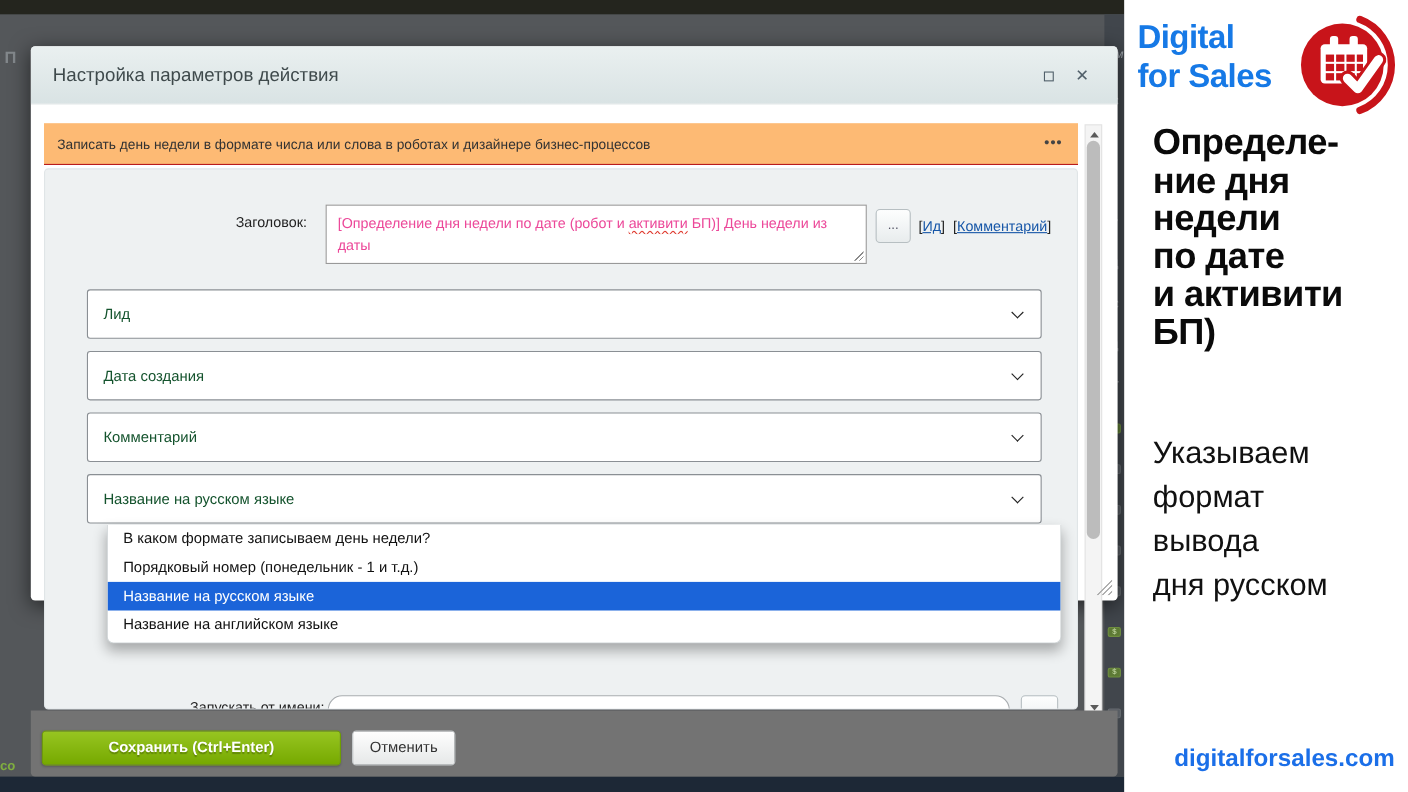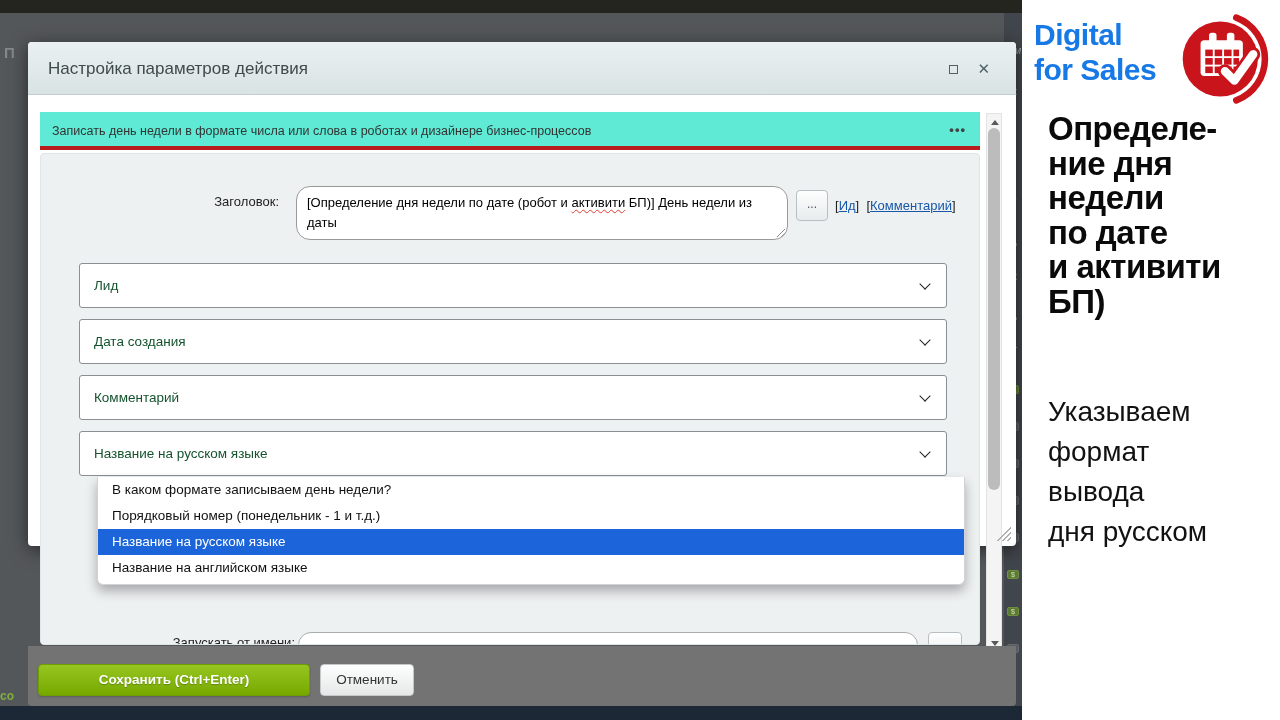--- a/index.html
+++ b/index.html
@@ -32,35 +32,35 @@
     position:absolute; left:0; top:0; right:0; height:53px;
     background:linear-gradient(#eaf0f0,#d9e3e4); border-bottom:1px solid #c3ced0;
     border-radius:4px 4px 0 0;
   }
   .titlebar-text { position:absolute; left:20px; top:0; line-height:53px; font-size:17px; color:#3f4a4c; }
   .win-restore { position:absolute; right:58px; top:23px; width:9px; height:9px; border:1.5px solid #51606a; cursor:pointer; }
   .win-close { position:absolute; right:26px; top:18px; font-size:15px; color:#51606a; cursor:pointer; }
 
   .header-row {
     position:absolute; left:12px; top:70px; width:940px; height:38px;
-    background:#5eead4; border-bottom:4px solid #b91c1c;
+    background:#fdba74; border-bottom:1px solid #b91c1c;
   }
   .header-desc { position:absolute; left:12px; top:0; line-height:38px; font-size:12.5px; color:#333; }
   .header-menu { position:absolute; right:14px; top:0; line-height:36px; font-size:13px; letter-spacing:1px; font-weight:bold; color:#444; cursor:pointer; }
 
   .panel {
     position:absolute; left:12px; top:111px; width:940px; height:492px;
     background:#eef1f2; border:1px solid #e0e5e7; border-radius:4px; overflow:hidden;
   }
 
   .lbl-title { position:absolute; left:40px; top:40px; width:198px; text-align:right; font-size:13px; color:#222; }
   .title-input {
     position:absolute; left:255px; top:32px; width:492px; height:54px;
-    background:#fff; border:1px solid #999; border-radius:14px; padding:6px 10px;
-    font-size:13px; line-height:1.5; color:#000000; overflow:hidden;
+    background:#fff; border:1px solid #999; border-radius:0; padding:6px 10px;
+    font-size:13px; line-height:1.5; color:#ec4899; overflow:hidden;
   }
   .squiggle { text-decoration:underline; text-decoration-style:wavy; text-decoration-color:#e03c31; text-decoration-thickness:1px; text-underline-offset:2px; }
   .ta-grip { position:absolute; right:2px; bottom:2px; width:9px; height:9px;
     background:linear-gradient(135deg,transparent 0 52%,#8a8a8a 52% 60%,transparent 60% 74%,#8a8a8a 74% 82%,transparent 82%); }
   .dots-btn {
     position:absolute; left:755px; top:36px; width:32px; height:31px;
     background:linear-gradient(#fdfefe,#e8eced); border:1px solid #b7bfc2; border-radius:4px;
     font-size:12px; color:#556; text-align:center; line-height:26px; cursor:pointer;
   }
   .id-links { position:absolute; left:794px; top:44px; font-size:13px; color:#222; white-space:nowrap; }
@@ -260,13 +260,14 @@
     <div>БП)</div>
   </div>
 
   <div class="sb-subtext">
     <div>Указываем</div>
     <div>формат</div>
     <div>вывода</div>
     <div>дня русском</div>
   </div>
 
+  <div class="sb-site">digitalforsales.com</div>
 </div>
 
 </body></html>

